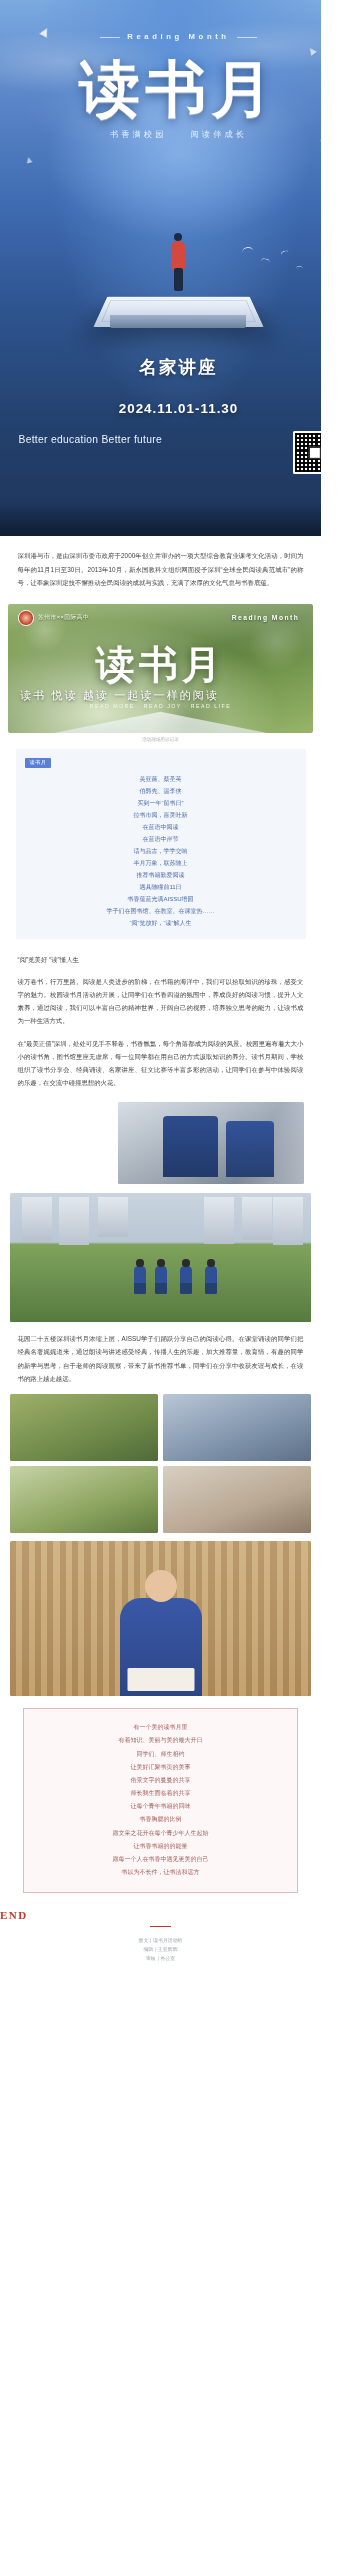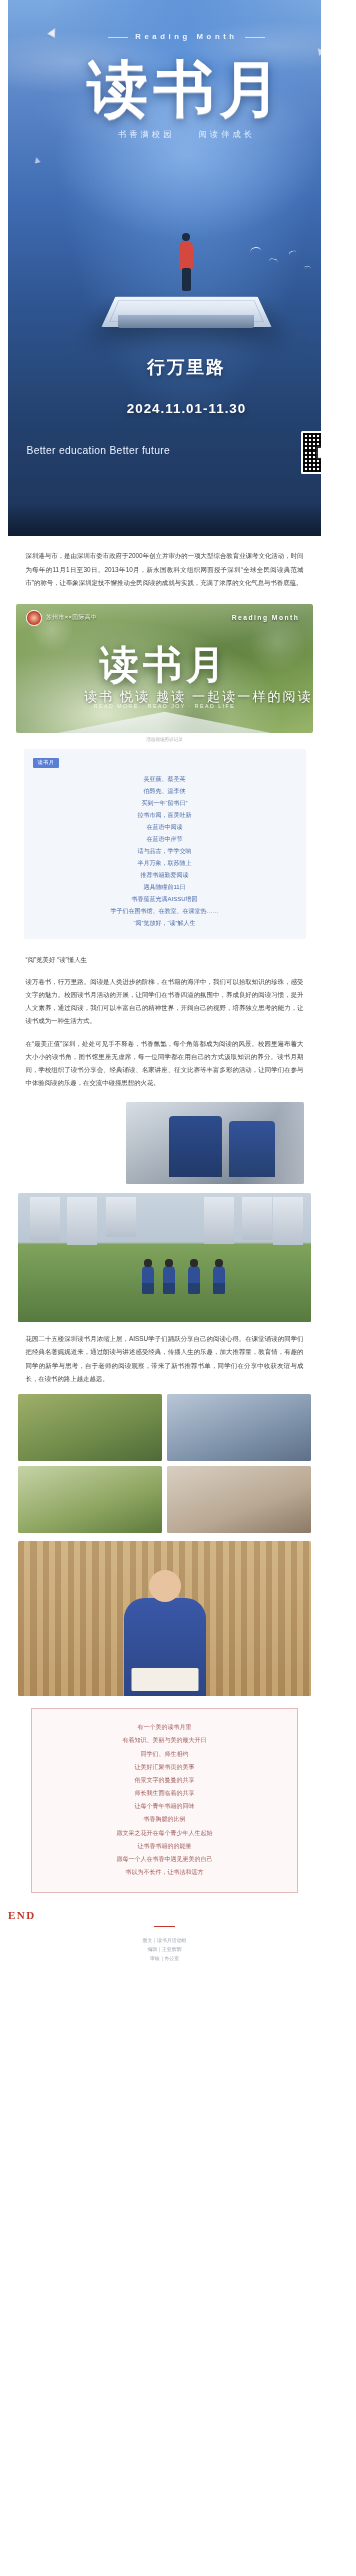--- a/index.html
+++ b/index.html
@@ -2,21 +2,21 @@
 <html style="font-size:8.2px"><head>
 <meta charset="utf-8">
 <style>
   * { box-sizing: border-box; margin: 0; padding: 0; }
   body {
     width: 357px;
     background: #ffffff;
     font-family: "Liberation Sans", sans-serif;
     color: #333;
   }
-  .page { width: 321px; position: relative; overflow: hidden; padding-left: 8px; }
+  .page { width: 321px; position: relative; overflow: hidden; }
 
   
   .hero {
     position: relative;
     width: 357px;
     height: 536px;
     background:
       radial-gradient(ellipse at 50% 8%, #5f93d8 0%, rgba(95,147,216,0) 55%),
       linear-gradient(180deg, #7ba9e0 0%, #5b86c8 18%, #3f6bb2 38%, #2e548f 58%, #24426f 78%, #1d3458 100%);
     overflow: hidden;
@@ -111,21 +111,21 @@
   }
   .hero-card .dates {
     margin-top: 22px; font-size: 13.4px; color: #ffffff; letter-spacing: 1px; font-weight: 700;
     text-shadow: 0 1.5px 5.2px rgba(0,0,0,.4);
   }
 
   .hero-slogan {
     position: absolute; left: 18.5px; top: 432px; color: #fff;
   }
   .hero-slogan .cn { font-size: 14px; font-weight: 700; letter-spacing: 1px; }
-  .hero-slogan .en { margin-top: 13px; font-size: 10.3px; letter-spacing: 0.3px; color: #eaf2ff; }
+  .hero-slogan .en { margin-top: 2px; font-size: 10.3px; letter-spacing: 0.3px; color: #eaf2ff; }
   .qr {
     position: absolute; right: 20.6px; top: 431px; width: 43px; height: 43px;
     background:
       repeating-linear-gradient(90deg,#111 0 2.1px,#fff 2.1px 4.1px),
       repeating-linear-gradient(0deg,#111 0 2.1px,#fff 2.1px 4.1px);
     background-blend-mode: multiply;
     border: 2.6px solid #fff; border-radius: 1.5px;
   }
   .qr:after {
     content:""; position:absolute; left:50%; top:50%; width:10.3px;height:10.3px;
@@ -173,22 +173,22 @@
     font-size: 6.7px; letter-spacing: 1.5px; font-weight: 600;
     text-shadow: 0 0.5px 2.1px rgba(0,0,0,.5);
   }
   .banner2 .bigtitle {
     position: absolute; left: 0; right: 0; top: 34px; text-align: center;
     font-family: "Liberation Serif", serif; font-size: 39px; font-weight: 700;
     color: #fff; letter-spacing: 4.1px;
     text-shadow: 0 2.6px 8.2px rgba(20,40,10,.6);
   }
   .banner2 .subline {
-    position: absolute; left: 0; right: 0; top: 84px; text-align: right;
-    color: #ffffff; font-size: 13px; letter-spacing: 2.1px;
+    position: absolute; left: 12px; right: 0; top: 84px; text-align: left;
+    color: #ffffff; font-size: 11px; letter-spacing: 2.1px;
     text-shadow: 0 1px 3.1px rgba(0,0,0,.55);
   }
   .banner2 .enline {
     position: absolute; left: 0; right: 0; top: 99px; text-align: center;
     color: #f2f7e6; font-size: 5.2px; letter-spacing: 1.5px;
   }
   .banner2 .bookshape {
     position: absolute; left: 50%; bottom: 0; transform: translateX(-50%);
     width: 216px; height: 36px;
     background: linear-gradient(180deg, rgba(255,255,255,.9), rgba(235,240,245,.75));
@@ -338,21 +338,21 @@
       <span class="legs"></span>
     </div>
     <div class="birds">
       <span class="bird b1"></span>
       <span class="bird b2"></span>
       <span class="bird b3"></span>
       <span class="bird b4"></span>
     </div>
 
     <div class="hero-card">
-      <div class="name">行万里路</div>
+      <div class="name">名家讲座</div>
       <div class="dates">2024.11.01-11.30</div>
     </div>
 
     <div class="hero-slogan">
       <div class="en">Better education Better future</div>
     </div>
     <div class="qr"></div>
 
     <div class="hero-bottom-wave"></div>
   </section>

